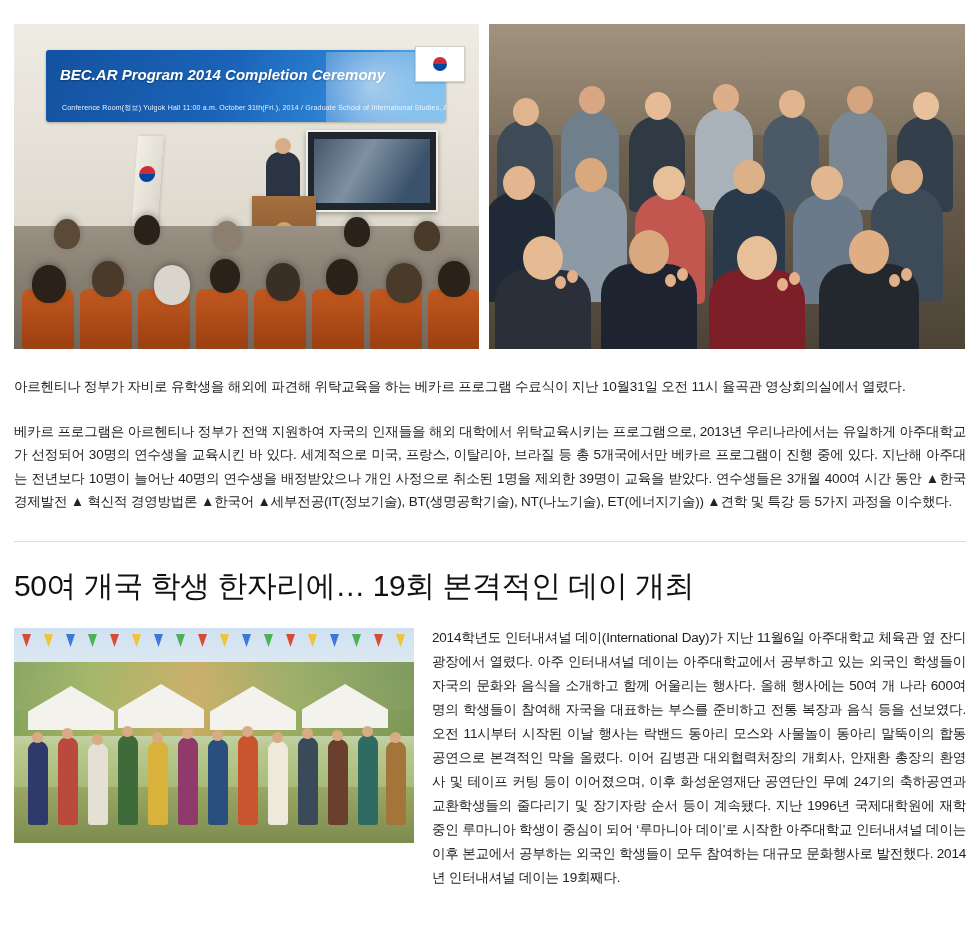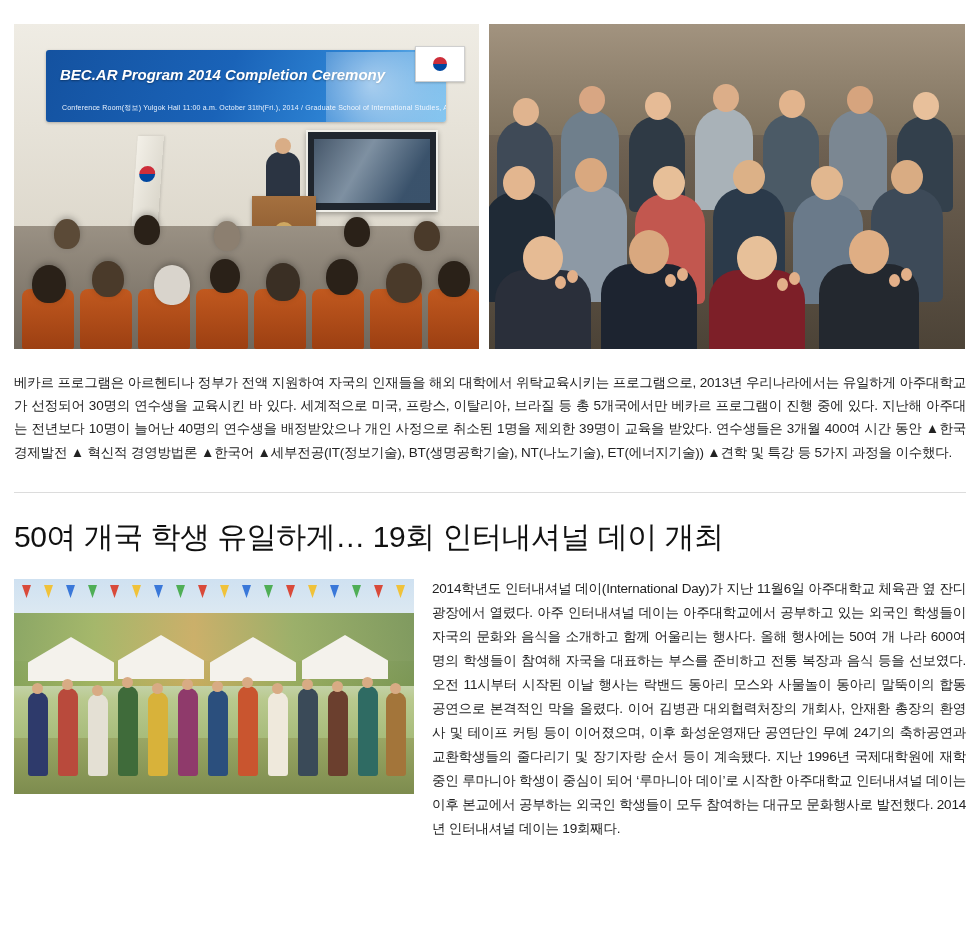--- a/index.html
+++ b/index.html
@@ -333,25 +333,26 @@
       <div class="hand" style="left:176px;top:250px;"></div>
       <div class="hand" style="left:188px;top:244px;"></div>
       <div class="hand" style="left:288px;top:254px;"></div>
       <div class="hand" style="left:300px;top:248px;"></div>
       <div class="hand" style="left:400px;top:250px;"></div>
       <div class="hand" style="left:412px;top:244px;"></div>
     </div>
 
   </div>
 
+  <p class="body-text lead">아르헨티나 정부가 자비로 유학생을 해외에 파견해 위탁교육을 하는 베카르 프로그램 수료식이 지난 10월31일 오전 11시 율곡관 영상회의실에서 열렸다.</p>
   <p class="body-text">베카르 프로그램은 아르헨티나 정부가 전액 지원하여 자국의 인재들을 해외 대학에서 위탁교육시키는 프로그램으로, 2013년 우리나라에서는 유일하게 아주대학교가 선정되어 30명의 연수생을 교육시킨 바 있다. 세계적으로 미국, 프랑스, 이탈리아, 브라질 등 총 5개국에서만 베카르 프로그램이 진행 중에 있다. 지난해 아주대는 전년보다 10명이 늘어난 40명의 연수생을 배정받았으나 개인 사정으로 취소된 1명을 제외한 39명이 교육을 받았다. 연수생들은 3개월 400여 시간 동안 ▲한국경제발전 ▲ 혁신적 경영방법론 ▲한국어 ▲세부전공(IT(정보기술), BT(생명공학기술), NT(나노기술), ET(에너지기술)) ▲견학 및 특강 등 5가지 과정을 이수했다.</p>
 
   <hr class="divider">
 
-  <h2 class="section2-title">50여 개국 학생 유일하게… 19회 인터내셔널 데이 개최</h2>
+  <h2 class="section2-title">50여 개국 학생 한자리에… 19회 본격적인 데이 개최</h2>
 
   <div class="section2-body">
     <div class="photo photo-bottom p3">
       <div class="sky"></div>
       <div class="trees"></div>
       <div class="bunting">
         <span style="left:8px;  background:#d94a3a;"></span>
         <span style="left:30px; background:#f0c23a;"></span>
         <span style="left:52px; background:#3a78d9;"></span>
         <span style="left:74px; background:#4fae56;"></span>

